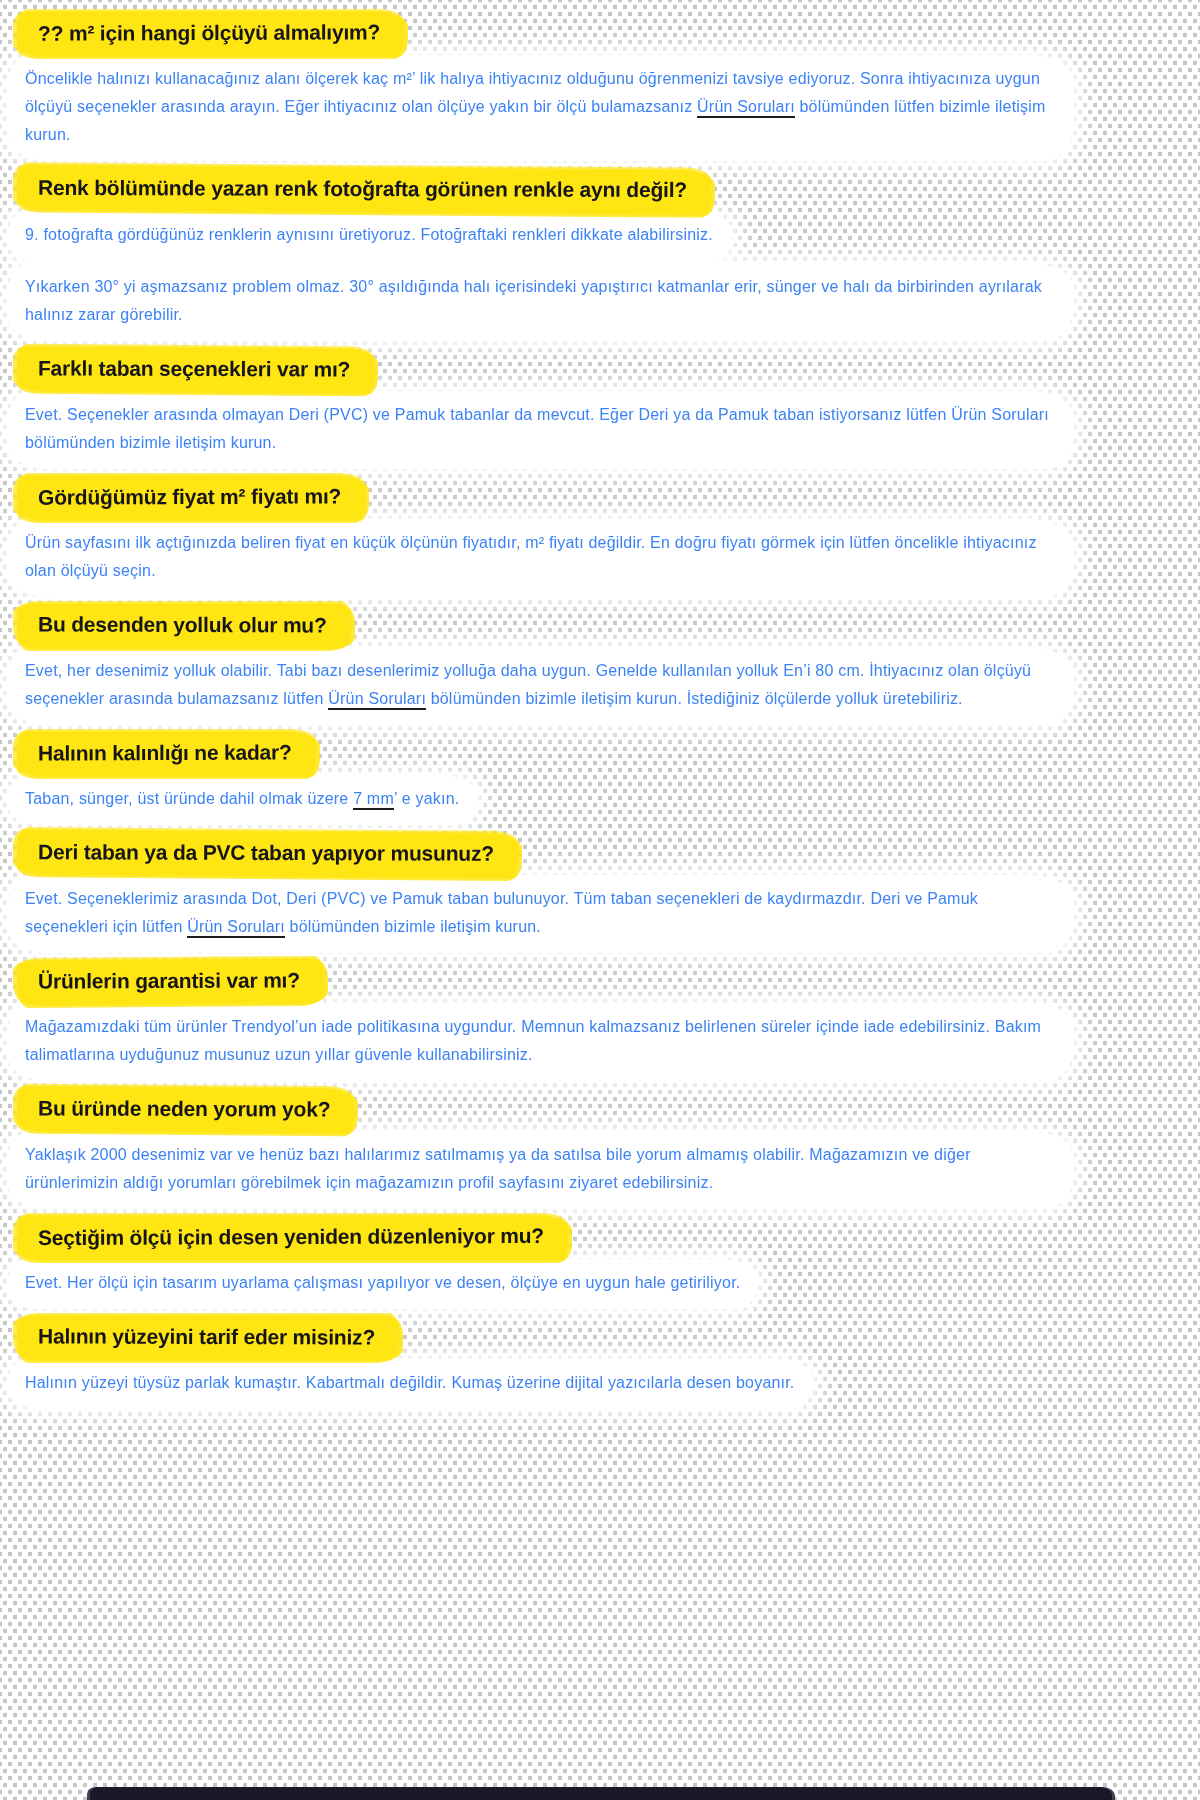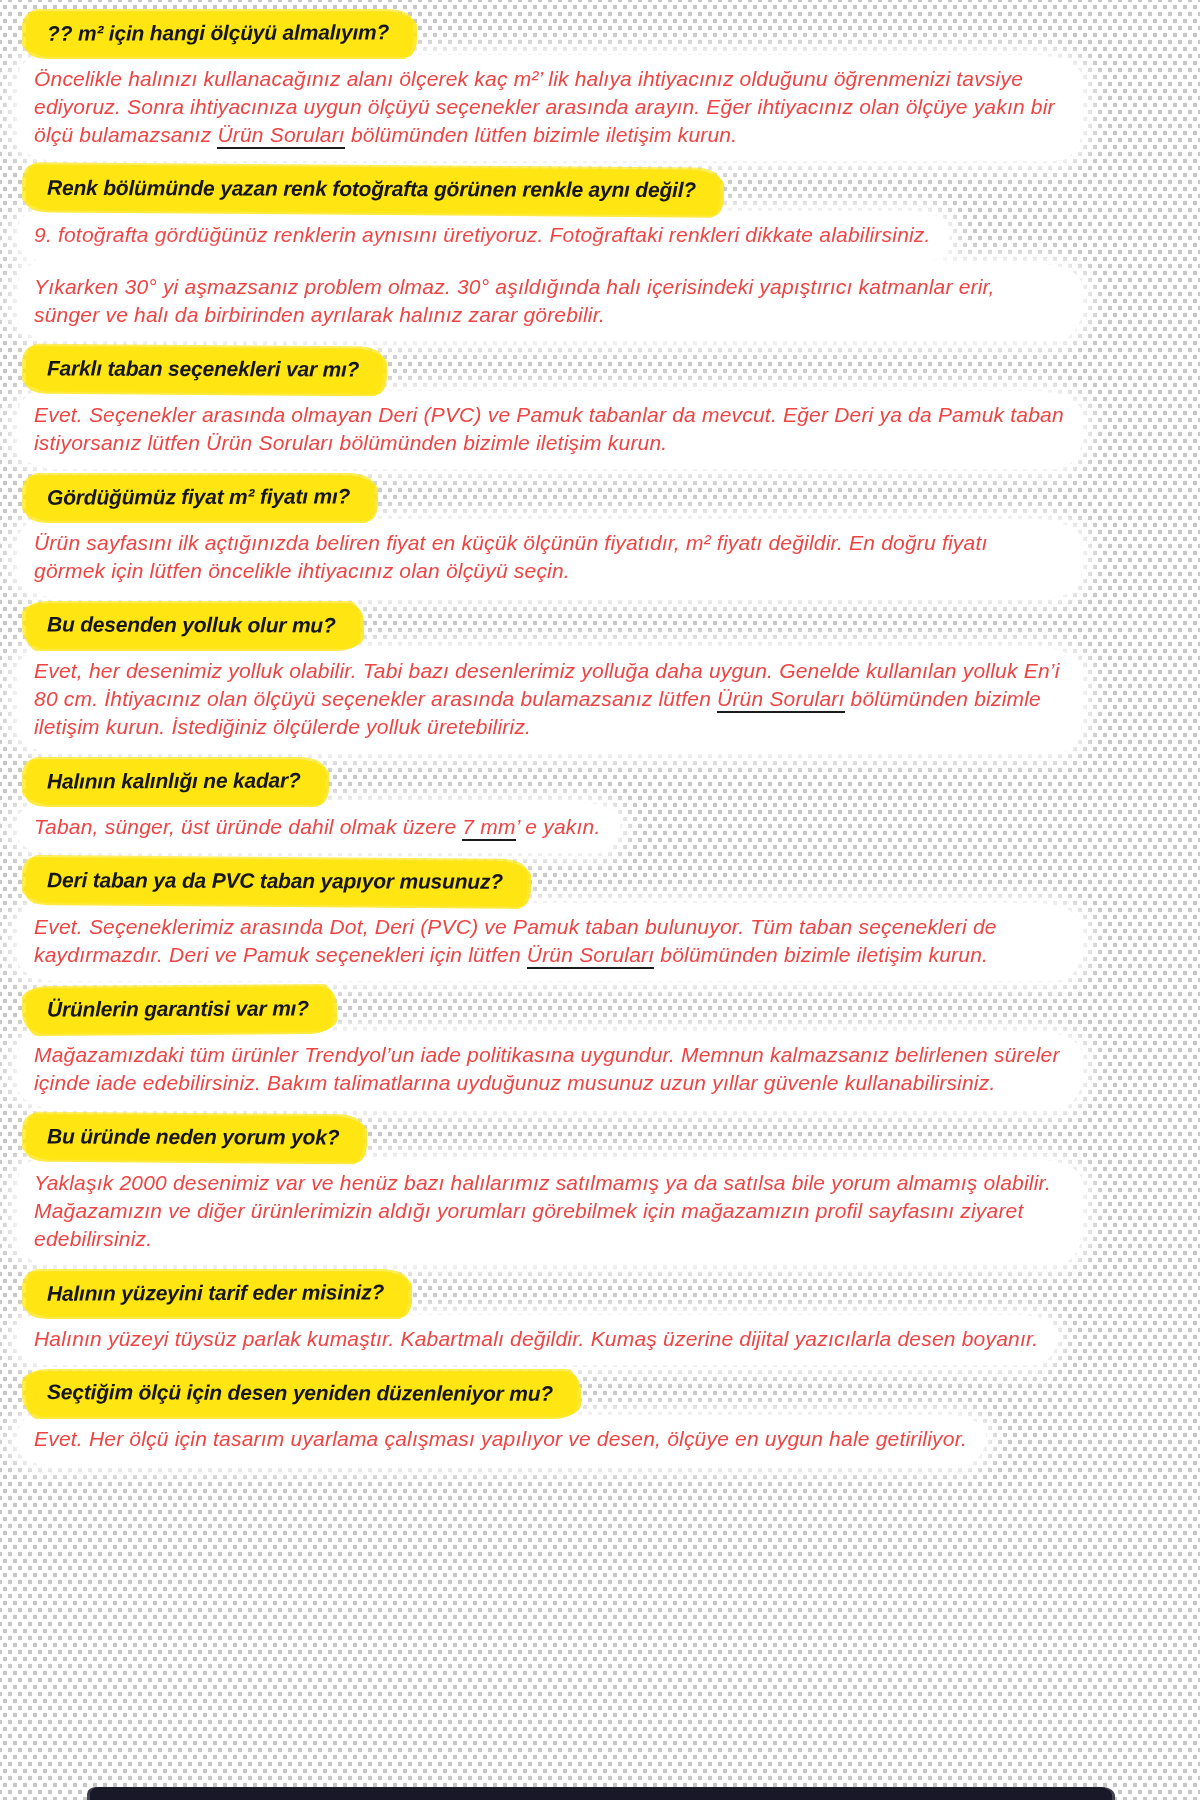--- a/index.html
+++ b/index.html
@@ -15,23 +15,22 @@
     position:absolute;inset:0;
     background-color:#ffffff;
     background-image:
       radial-gradient(2px 2.6px at 50% 50%, #c7c7c7 97%, rgba(255,255,255,0) 100%),
       radial-gradient(2px 2.6px at 50% 50%, #c7c7c7 97%, rgba(255,255,255,0) 100%);
     background-size:10px 14px,10px 14px;
     background-position:0 0,5px 7px;
   }
   .content{
     position:absolute;
-    top:14px;left:34px;right:30px;
+    top:14px;left:25px;right:30px;
     z-index:2;
-    font-style:italic;
   }
   .faq-item{margin:0 0 6px 0;}
   
   .q-row{margin:0 0 10px 0;}
   .q{
     display:inline-block;
     position:relative;
     padding:7px 18px 7px 13px;
     font-size:21px;
     font-weight:700;
@@ -53,24 +52,24 @@
   .faq-item:nth-child(2n) .q{transform:rotate(.2deg);}
   .faq-item:nth-child(3n) .q::before{border-radius:22px 10px 24px 12px / 10px 18px 12px 20px;transform:rotate(-.2deg);}
   
   .a{
     position:relative;
     width:-moz-fit-content;
     width:fit-content;
     max-width:1030px;
     margin:0 0 16px -10px;
     padding:3px 12px 5px 10px;
-    font-size:21px;
+    font-size:16px;
     line-height:28px;
     letter-spacing:.2px;
-    color:#ef4444;
+    color:#3b82f6;
     background:#ffffff;
     border-radius:16px 42px 20px 34px / 22px 18px 30px 16px;
     box-shadow:0 0 0 7px #ffffff, 0 0 18px 15px rgba(255,255,255,.96);
   }
   .u{
     border-bottom:2px solid #1c1c1c;
     padding-bottom:1px;
   }
   
   .footer-peek{
@@ -170,29 +169,29 @@
       <span class="q">
         <span>Bu üründe neden yorum yok?</span>
       </span>
     </div>
     <p class="a"><span>Yaklaşık 2000 desenimiz var ve henüz bazı halılarımız satılmamış ya da satılsa bile yorum almamış olabilir. Mağazamızın ve diğer ürünlerimizin aldığı yorumları görebilmek için mağazamızın profil sayfasını ziyaret edebilirsiniz.</span></p>
   </section>
 
   <section class="faq-item">
     <div class="q-row">
       <span class="q">
-        <span>Halının yüzeyini tarif eder misiniz?</span>
+        <span>Seçtiğim ölçü için desen yeniden düzenleniyor mu?</span>
       </span>
     </div>
-    <p class="a"><span>Halının yüzeyi tüysüz parlak kumaştır. Kabartmalı değildir. Kumaş üzerine dijital yazıcılarla desen boyanır.</span></p>
+    <p class="a"><span>Evet. Her ölçü için tasarım uyarlama çalışması yapılıyor ve desen, ölçüye en uygun hale getiriliyor.</span></p>
   </section>
 
   <section class="faq-item">
     <div class="q-row">
       <span class="q">
-        <span>Seçtiğim ölçü için desen yeniden düzenleniyor mu?</span>
+        <span>Halının yüzeyini tarif eder misiniz?</span>
       </span>
     </div>
-    <p class="a"><span>Evet. Her ölçü için tasarım uyarlama çalışması yapılıyor ve desen, ölçüye en uygun hale getiriliyor.</span></p>
+    <p class="a"><span>Halının yüzeyi tüysüz parlak kumaştır. Kabartmalı değildir. Kumaş üzerine dijital yazıcılarla desen boyanır.</span></p>
   </section>
 </div>
 
 <div class="footer-peek"></div>
 
 </body></html>

